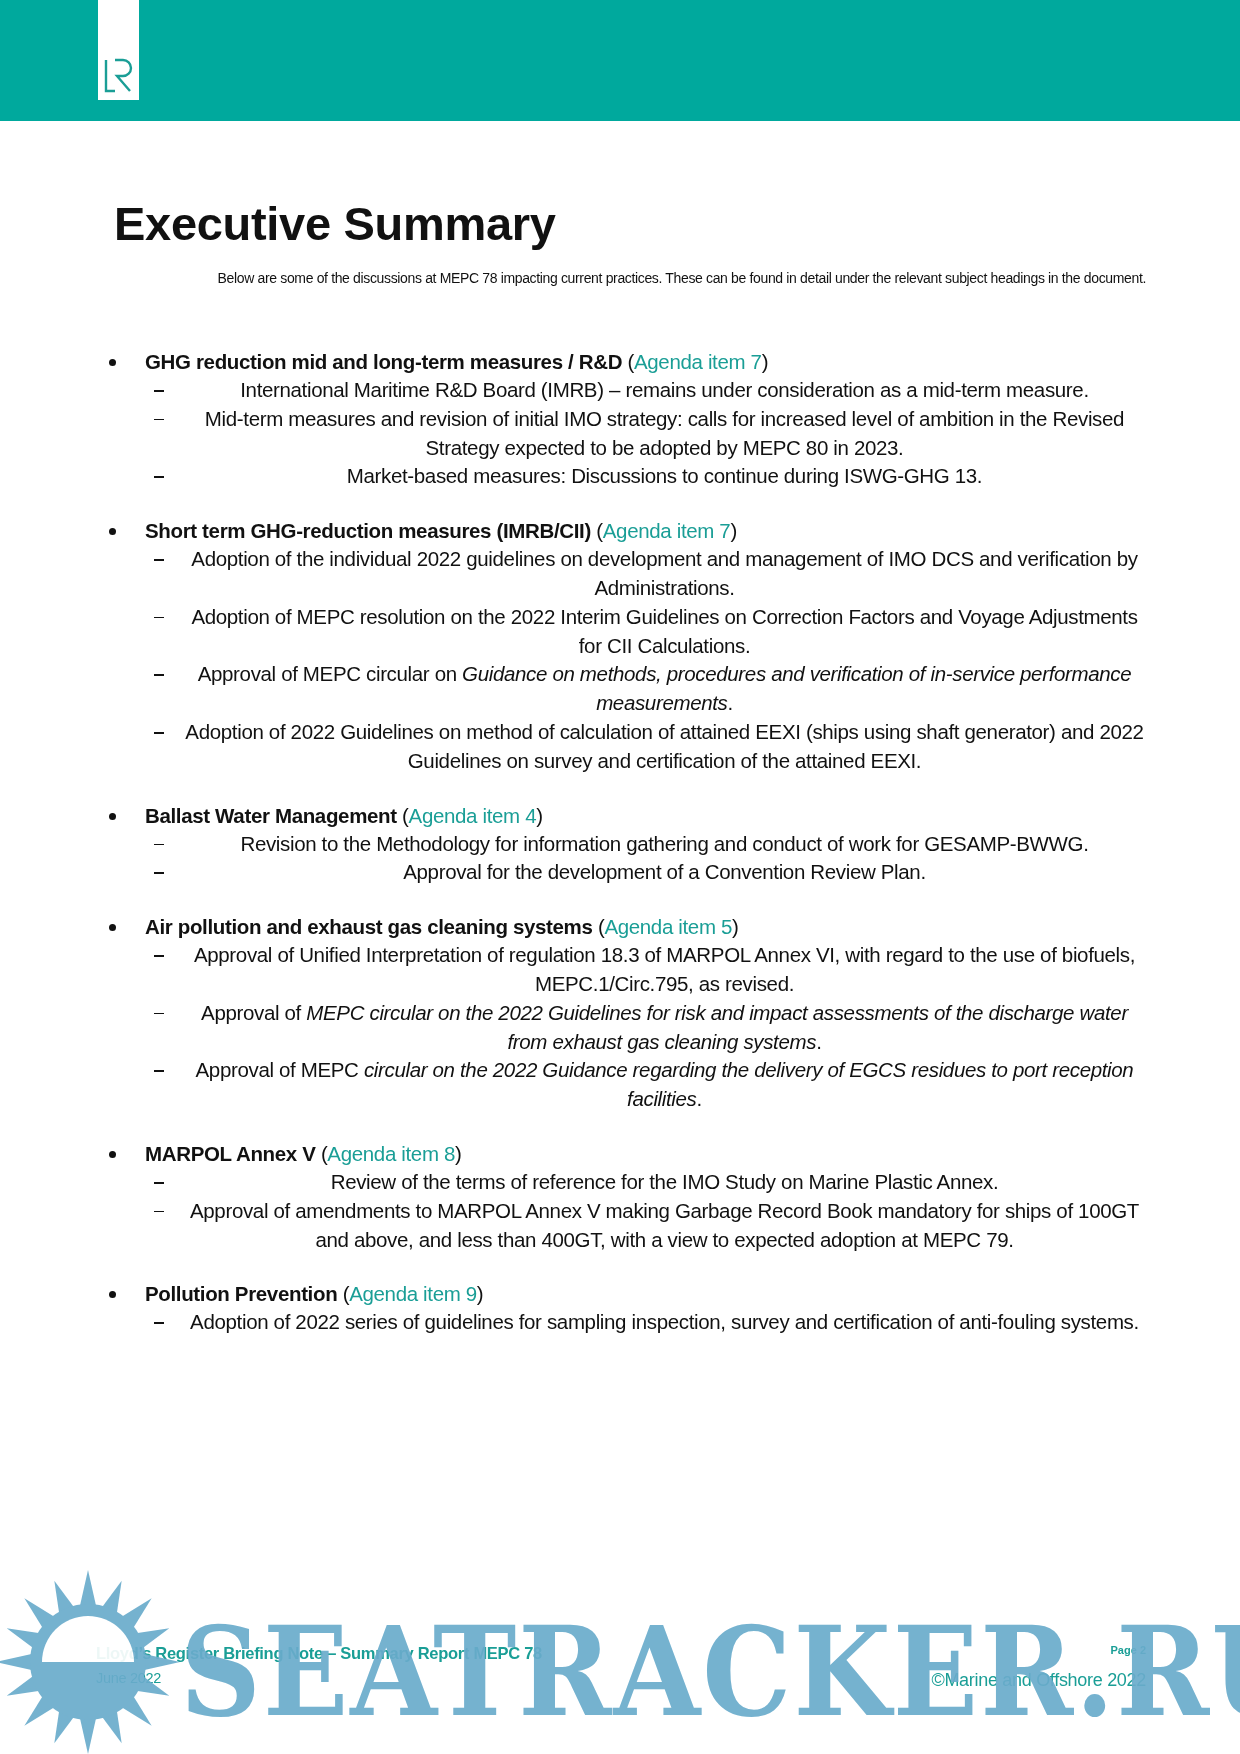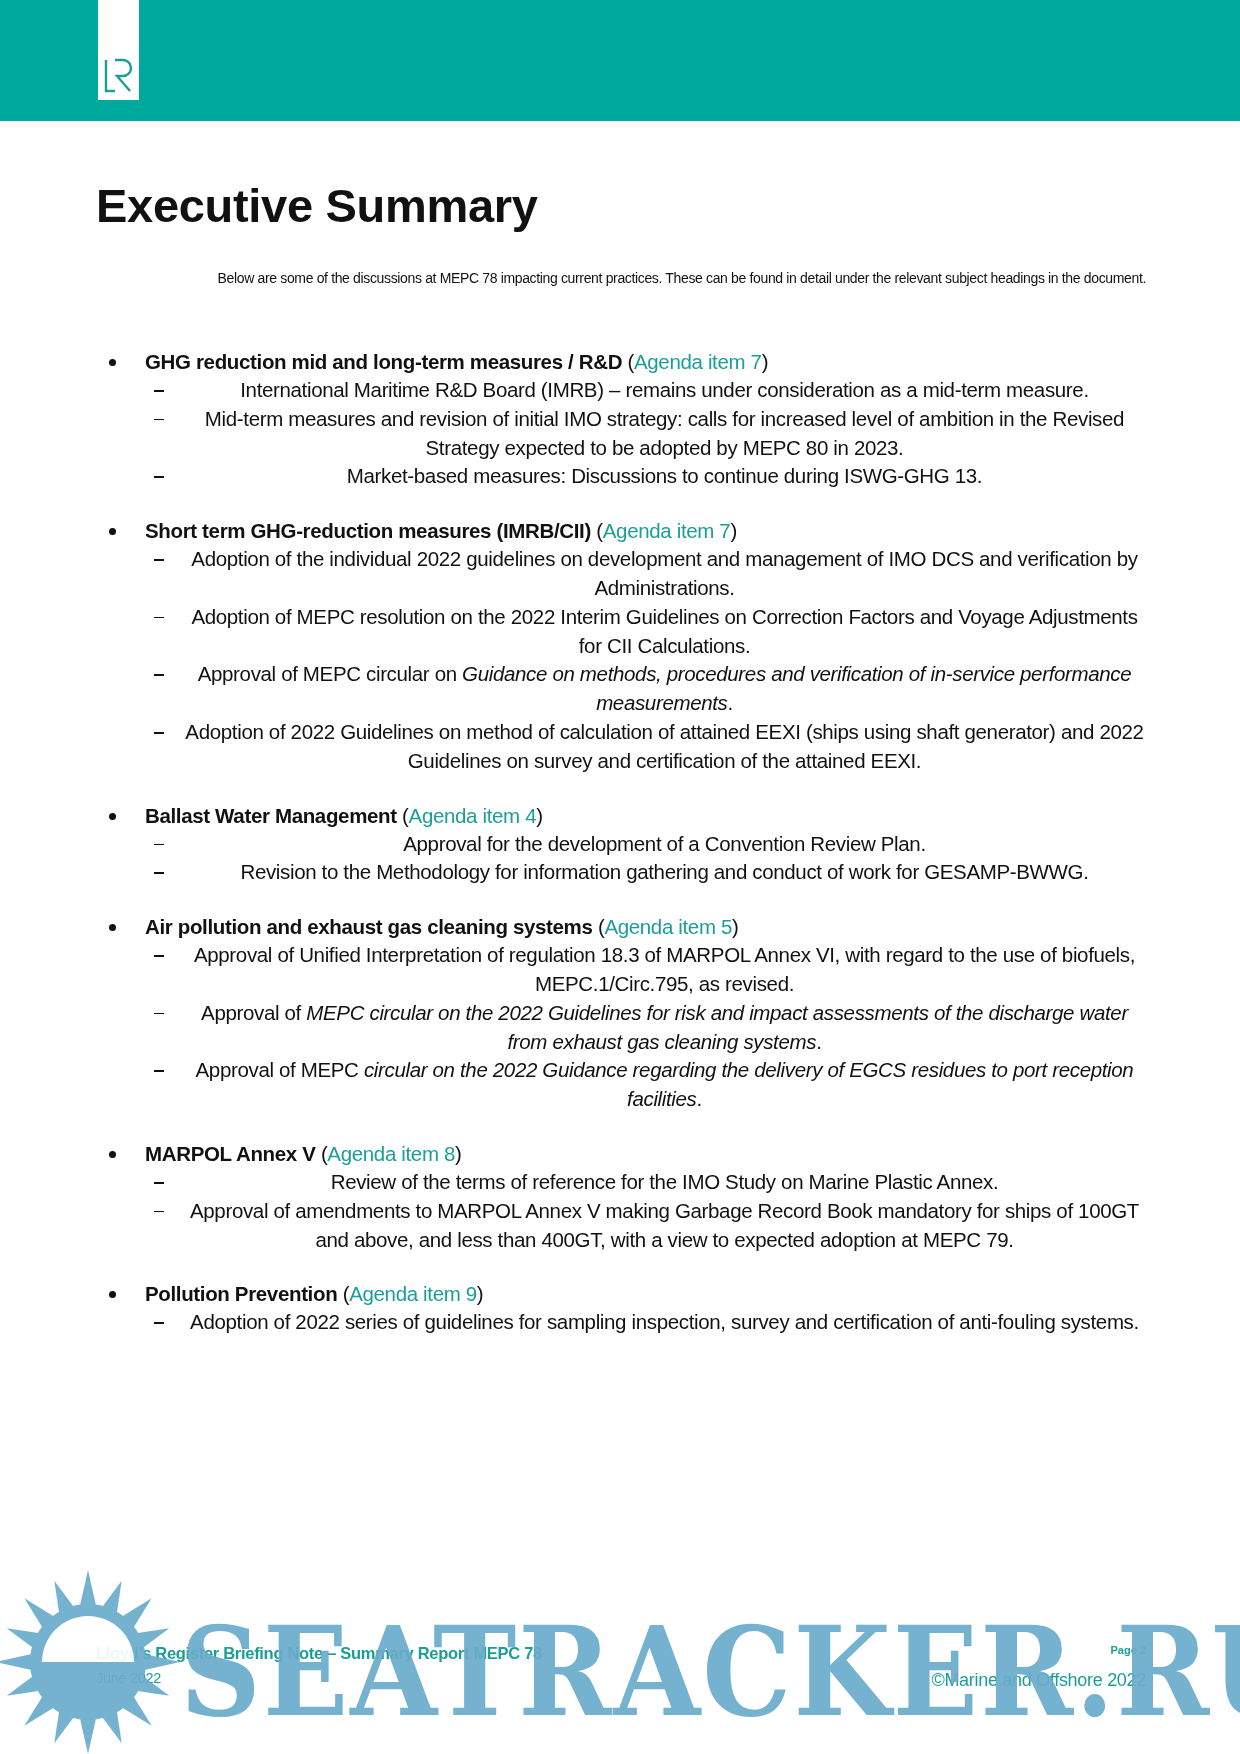--- a/index.html
+++ b/index.html
@@ -30,21 +30,21 @@
     background: #ffffff;
   }
   .logo-tab svg {
     position: absolute;
     left: 5px; top: 58px;
   }
   .page-title {
     position: absolute;
     left: 96px;
     top: 178px;
-    margin: 0;
+    margin: 18px;
     font-size: 47px;
     font-weight: bold;
     letter-spacing: -0.3px;
     color: #111111;
   }
   .intro {
     position: absolute;
     left: 96px;
     top: 264px;
     width: 1050px;
@@ -217,22 +217,22 @@
   </div>
 
   <div class="section">
     <div class="section-head">
       <span class="bullet"></span>
       <span class="section-title">Ballast Water Management</span>
       <span>(</span><span class="agenda-link">Agenda item 4</span><span>)</span>
     </div>
     <ul class="sub-list">
       <li class="sub-item"><span class="dash"></span></li>
+      <li class="sub-item"><span class="dash"></span><span>Revision to the Methodology for information gathering and conduct of work for GESAMP-BWWG.</span></li>
       <li class="sub-item"><span class="dash"></span><span>Approval for the development of a Convention Review Plan.</span></li>
-      <li class="sub-item"><span class="dash"></span><span>Revision to the Methodology for information gathering and conduct of work for GESAMP-BWWG.</span></li>
     </ul>
   </div>
 
   <div class="section">
     <div class="section-head">
       <span class="bullet"></span>
       <span class="section-title">Air pollution and exhaust gas cleaning systems</span>
       <span>(</span><span class="agenda-link">Agenda item 5</span><span>)</span>
     </div>
     <ul class="sub-list">

